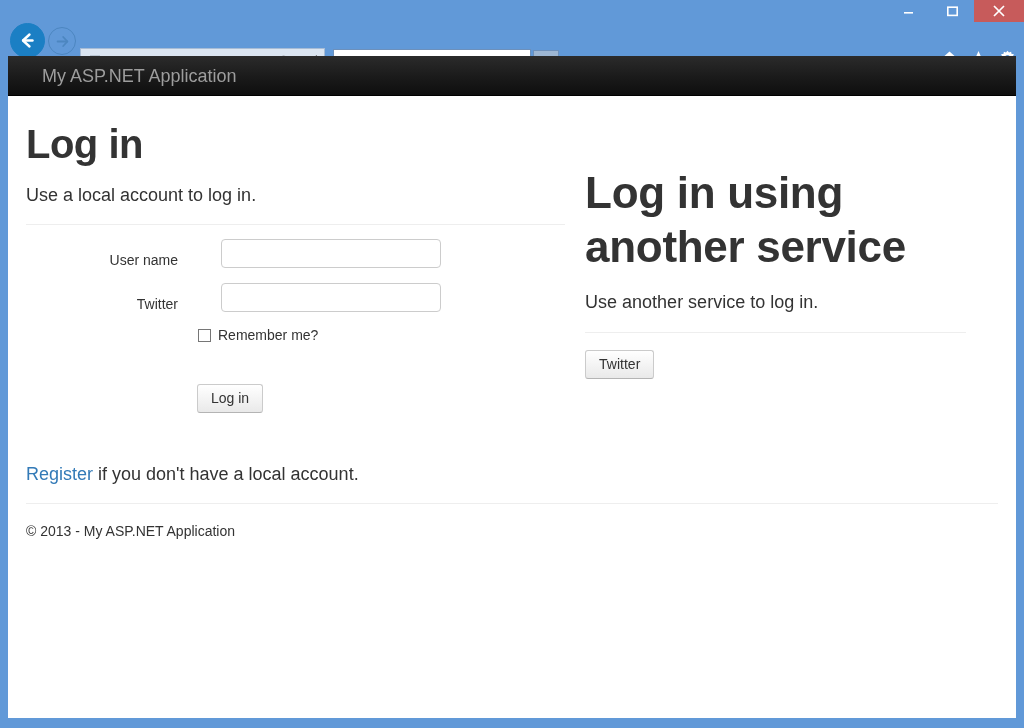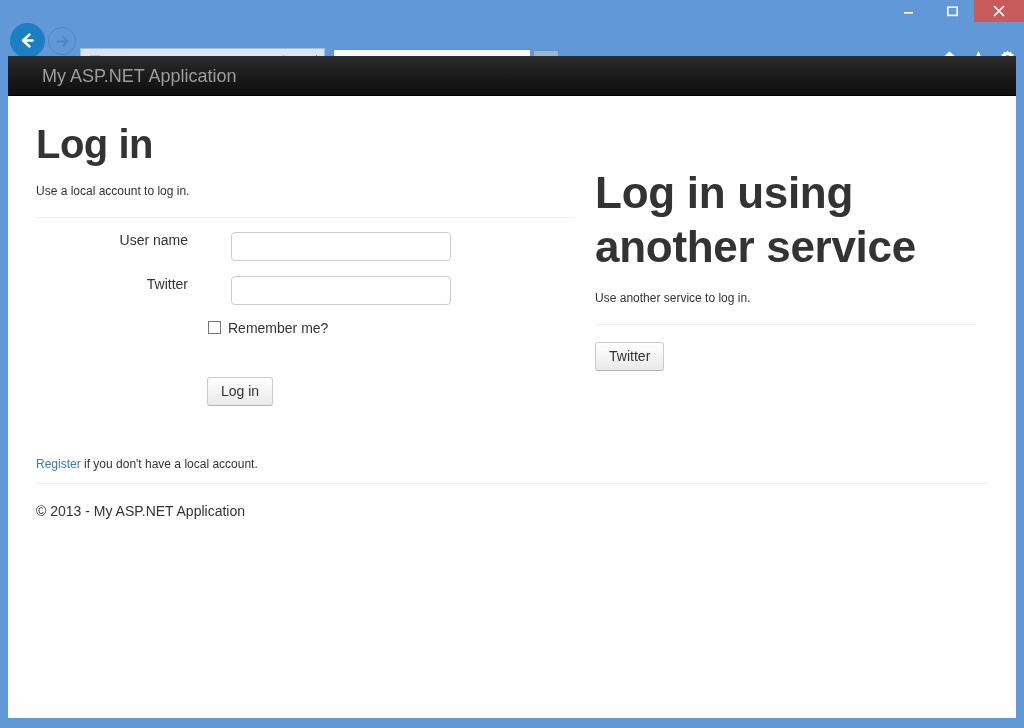--- a/index.html
+++ b/index.html
@@ -181,21 +181,21 @@
     box-sizing: border-box;
   }
   .brand {
     margin-left: 34px;
     color: #9d9d9d;
     font-size: 18px;
     line-height: 1;
   }
 
   .container {
-    padding: 0 28px;
+    padding: 0 18px;
   }
   .row {
     display: flex;
     width: 940px;
   }
   .col-left { width: 545px; padding-top: 0; }
   .col-gap  { width: 20px; }
   .col-right{ width: 385px; }
 
   h1.page-title {
@@ -208,37 +208,37 @@
   }
   h2.section-title {
     font-size: 44px;
     font-weight: bold;
     color: #333333;
     margin: 0;
     line-height: 1.22;
     letter-spacing: -0.3px;
   }
   h4.lead {
-    font-size: 12px;
+    font-size: 18px;
     font-weight: normal;
     color: #333333;
     margin: 18px 0 0 0;
     line-height: 1.3;
   }
   hr.divider {
     border: none;
     border-top: 1px solid #eeeeee;
     margin: 17px 0 0 0;
   }
 
   
   .form-area { margin-top: 14px; }
   .form-group {
     display: flex;
-    align-items: flex-start;
+    align-items: flex-end;
     margin-bottom: 15px;
     gap: 24px;
   }
   .form-label {
     width: 171px;
     text-align: right;
     padding-right: 19px;
     box-sizing: border-box;
     font-size: 14px;
     color: #333333;
@@ -286,21 +286,21 @@
     background: linear-gradient(to bottom, #ffffff 0%, #f2f2f2 60%, #e9e9e9 100%);
     border: 1px solid #cbcbcb;
     border-bottom-color: #b4b4b4;
     border-radius: 3px;
     padding: 6px 13px 7px 13px;
     line-height: 1;
     cursor: default;
   }
   .register-line {
     margin-top: 51px;
-    font-size: 12px;
+    font-size: 18px;
     color: #333333;
   }
   .register-line a {
     color: #337ab7;
     text-decoration: none;
   }
   .btn-twitter {
     margin-top: 17px;
   }
   footer.page-footer {

